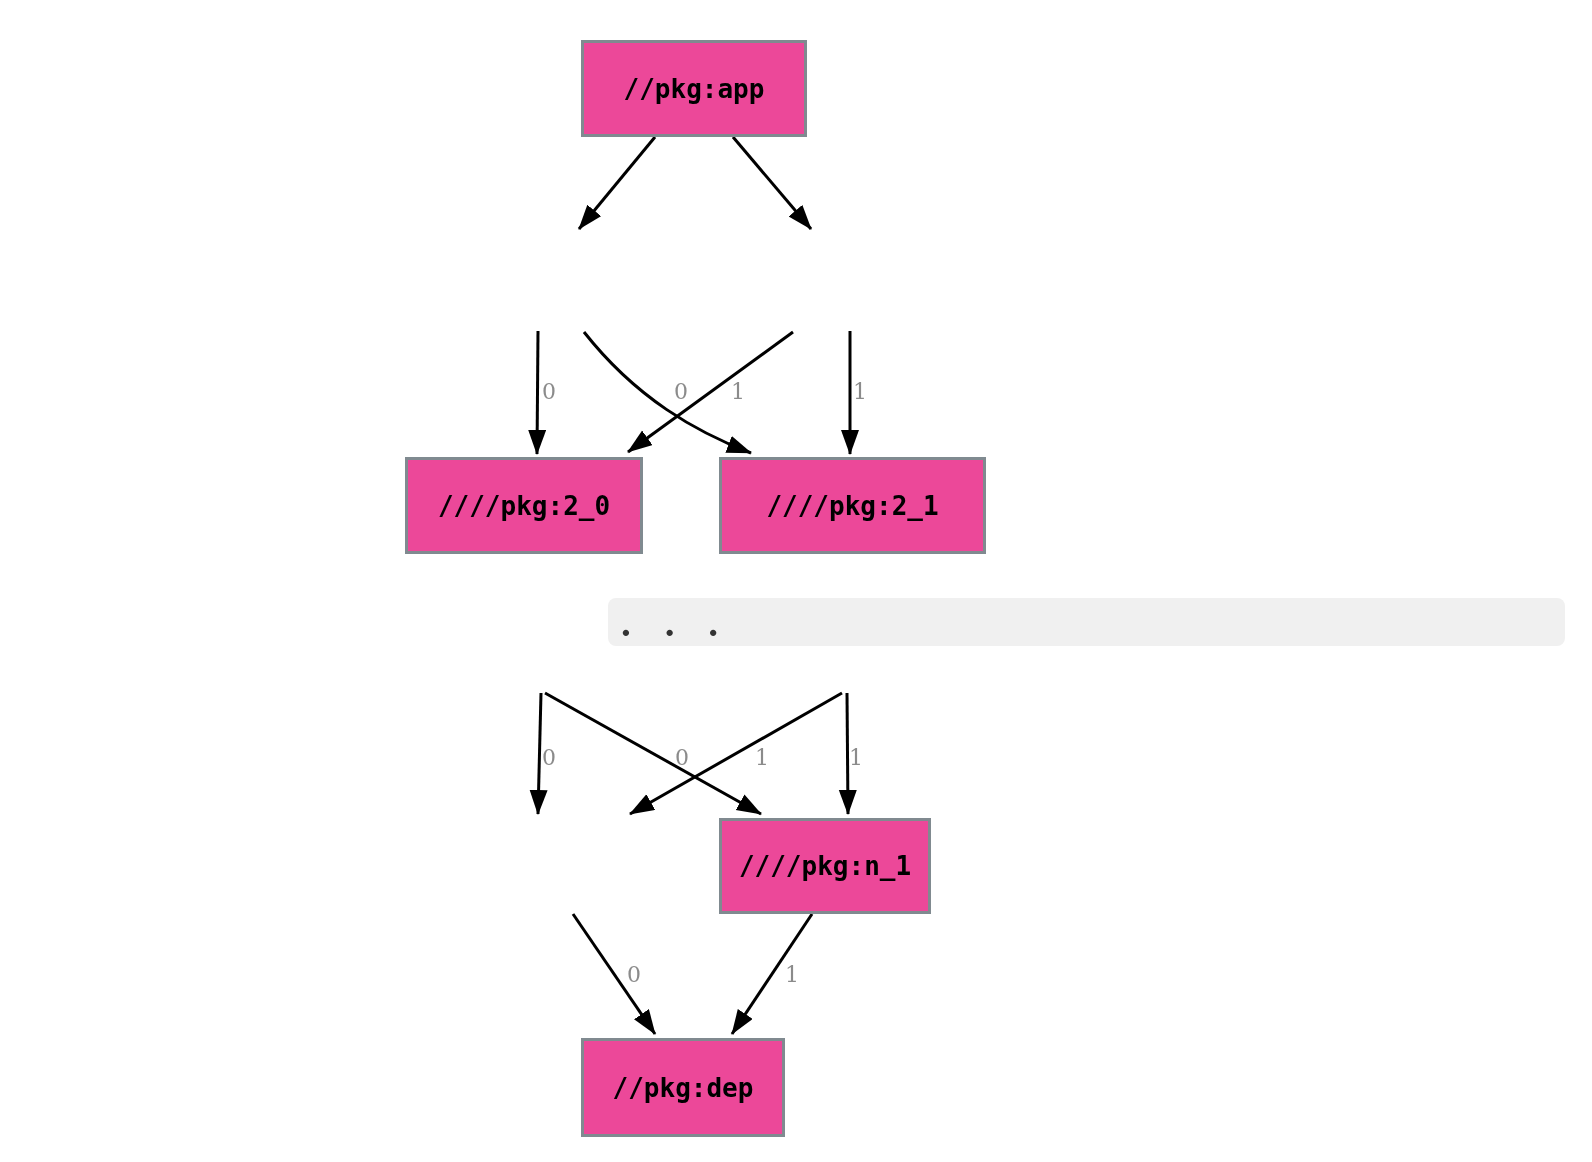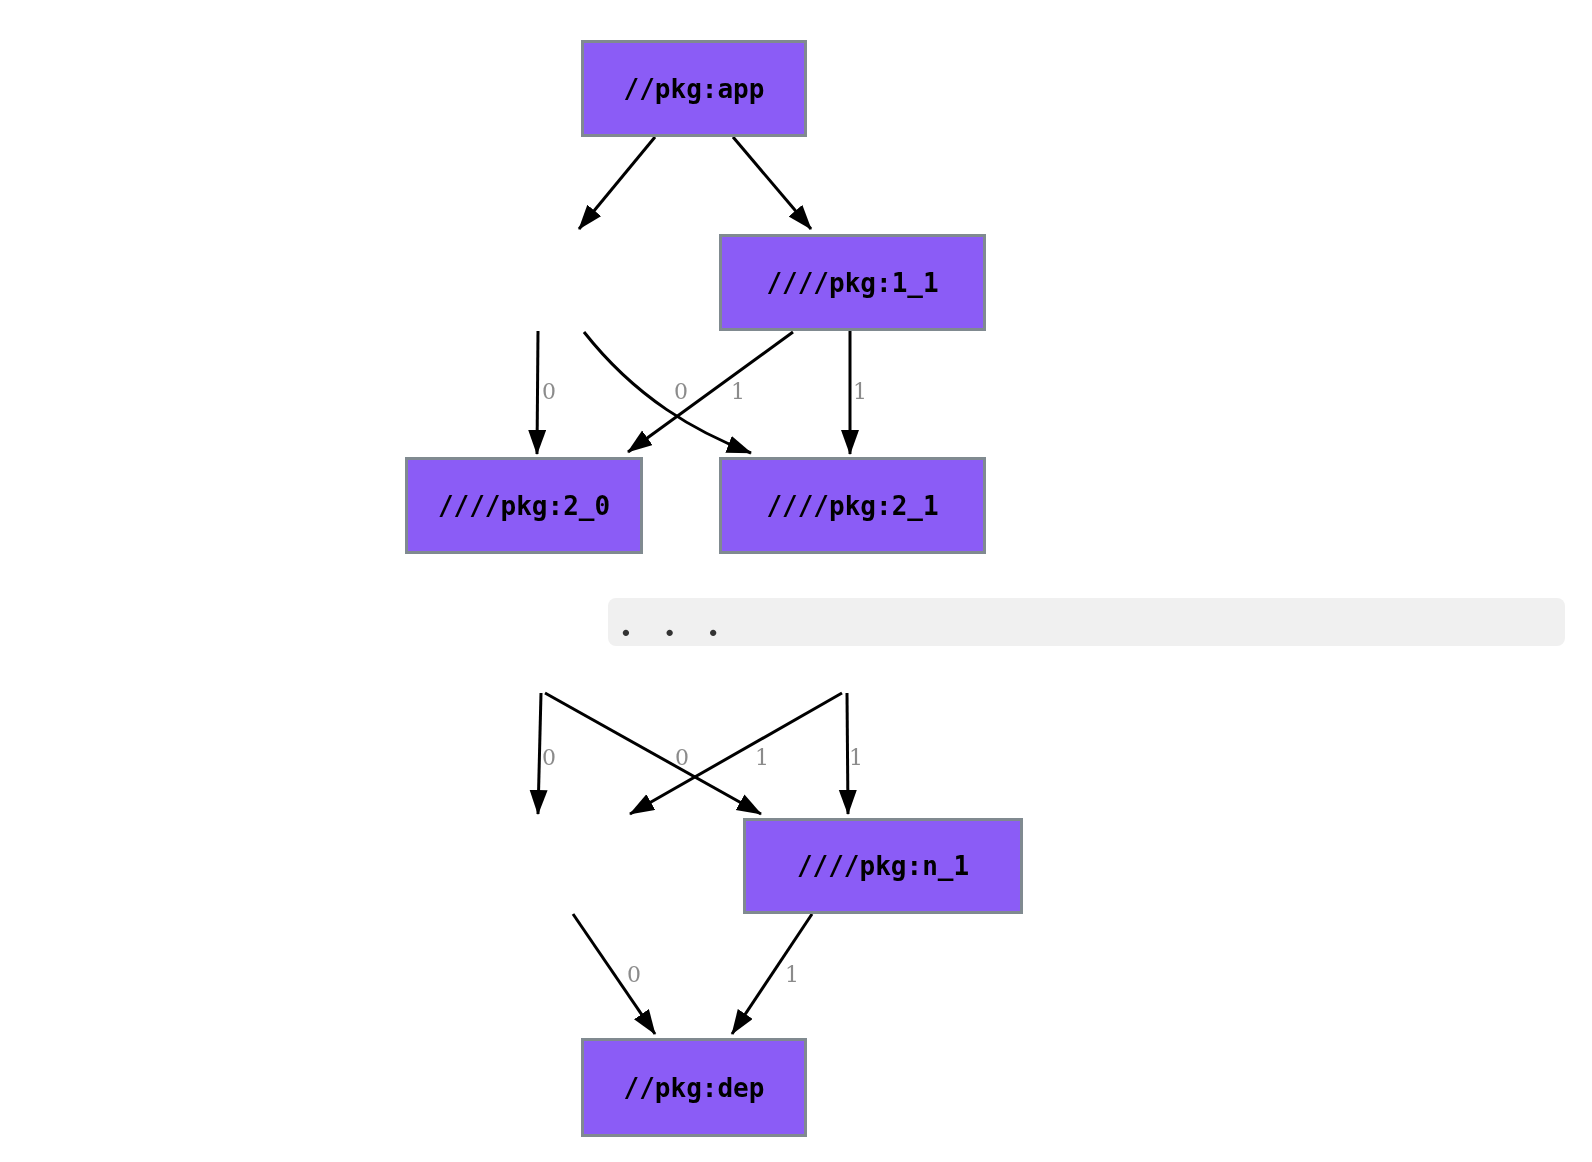--- a/index.html
+++ b/index.html
@@ -13,21 +13,21 @@
   }
   svg.edges {
     position: absolute;
     left: 0; top: 0;
     width: 1592px; height: 1162px;
     pointer-events: none;
   }
   .node {
     position: absolute;
     box-sizing: border-box;
-    background: #8b5cf6;
+    background: #ec4899;
     border: 3px solid #808A90;
     color: #000000;
     font-family: "DejaVu Sans Mono", monospace;
     font-weight: bold;
     font-size: 26px;
     display: flex;
     align-items: center;
     justify-content: center;
     white-space: pre;
   }
@@ -81,25 +81,24 @@
     <path d="M541,693 L538,814" fill="none" stroke="#000" stroke-width="3" marker-end="url(#arrow)"></path>
     <path d="M545,693 L761,814" fill="none" stroke="#000" stroke-width="3" marker-end="url(#arrow)"></path>
     <path d="M842,693 L630,814" fill="none" stroke="#000" stroke-width="3" marker-end="url(#arrow)"></path>
     <path d="M847,693 L848,814" fill="none" stroke="#000" stroke-width="3" marker-end="url(#arrow)"></path>
 
     <path d="M573,914 L655,1034" fill="none" stroke="#000" stroke-width="3" marker-end="url(#arrow)"></path>
     <path d="M812,914 L732,1034" fill="none" stroke="#000" stroke-width="3" marker-end="url(#arrow)"></path>
   </svg>
 
   <div class="node" style="left:581px;top:40px;width:226px;height:97px">//pkg:app</div>
-  <div class="node" style="left:719px;top:234px;width:267px;height:97px">////pkg:1_1</div>
   <div class="node" style="left:405px;top:457px;width:238px;height:97px">////pkg:2_0</div>
   <div class="node" style="left:719px;top:457px;width:267px;height:97px">////pkg:2_1</div>
-  <div class="node" style="left:743px;top:818px;width:280px;height:96px">////pkg:n_1</div>
-  <div class="node" style="left:581px;top:1038px;width:226px;height:99px">//pkg:dep</div>
+  <div class="node" style="left:719px;top:818px;width:212px;height:96px">////pkg:n_1</div>
+  <div class="node" style="left:581px;top:1038px;width:204px;height:99px">//pkg:dep</div>
 
   <div class="separator">
     <span class="dots">. . .</span>
   </div>
 
   <span class="edge-label" style="left:549px;top:392px">0</span>
   <span class="edge-label" style="left:681px;top:392px">0</span>
   <span class="edge-label" style="left:738px;top:392px">1</span>
   <span class="edge-label" style="left:860px;top:392px">1</span>
 

